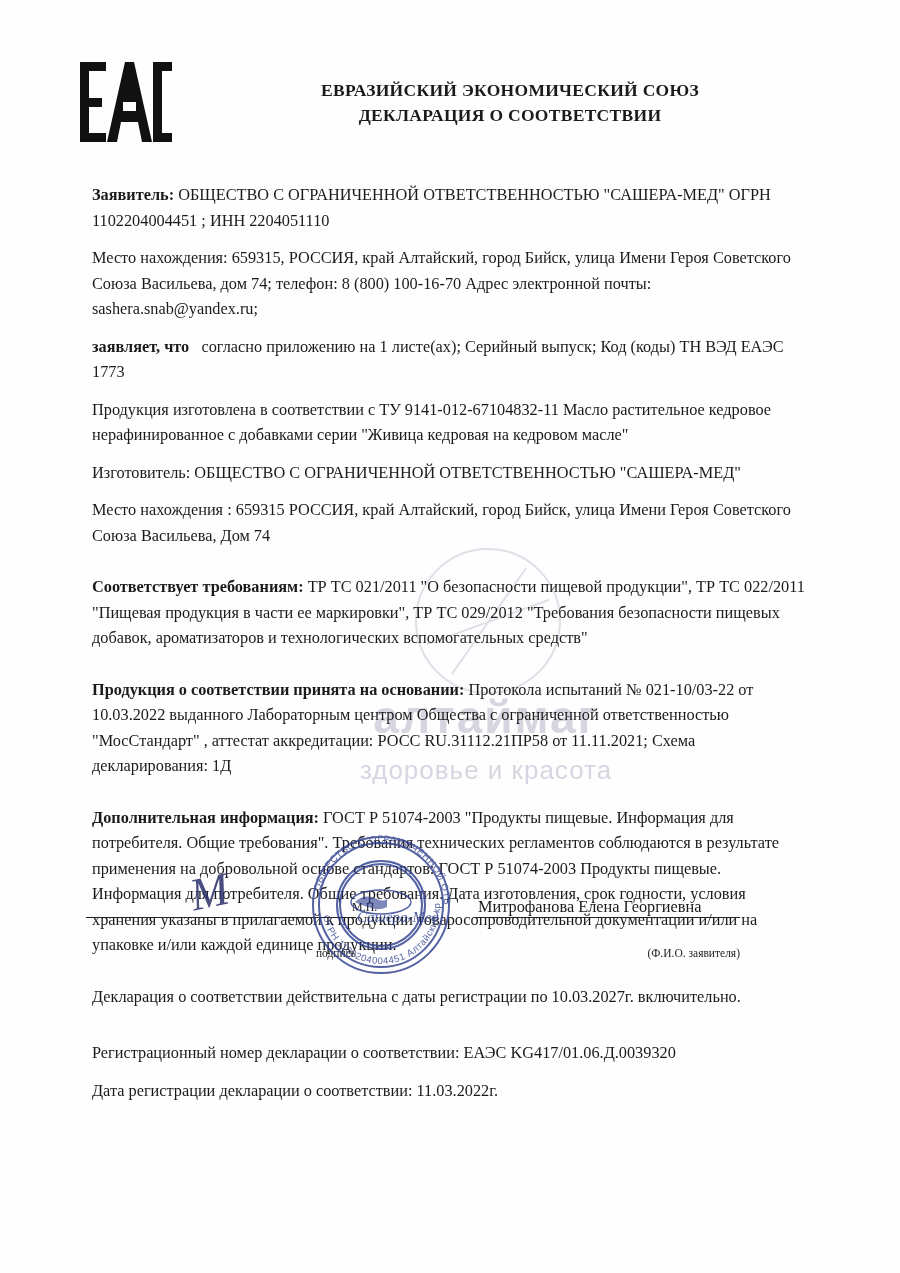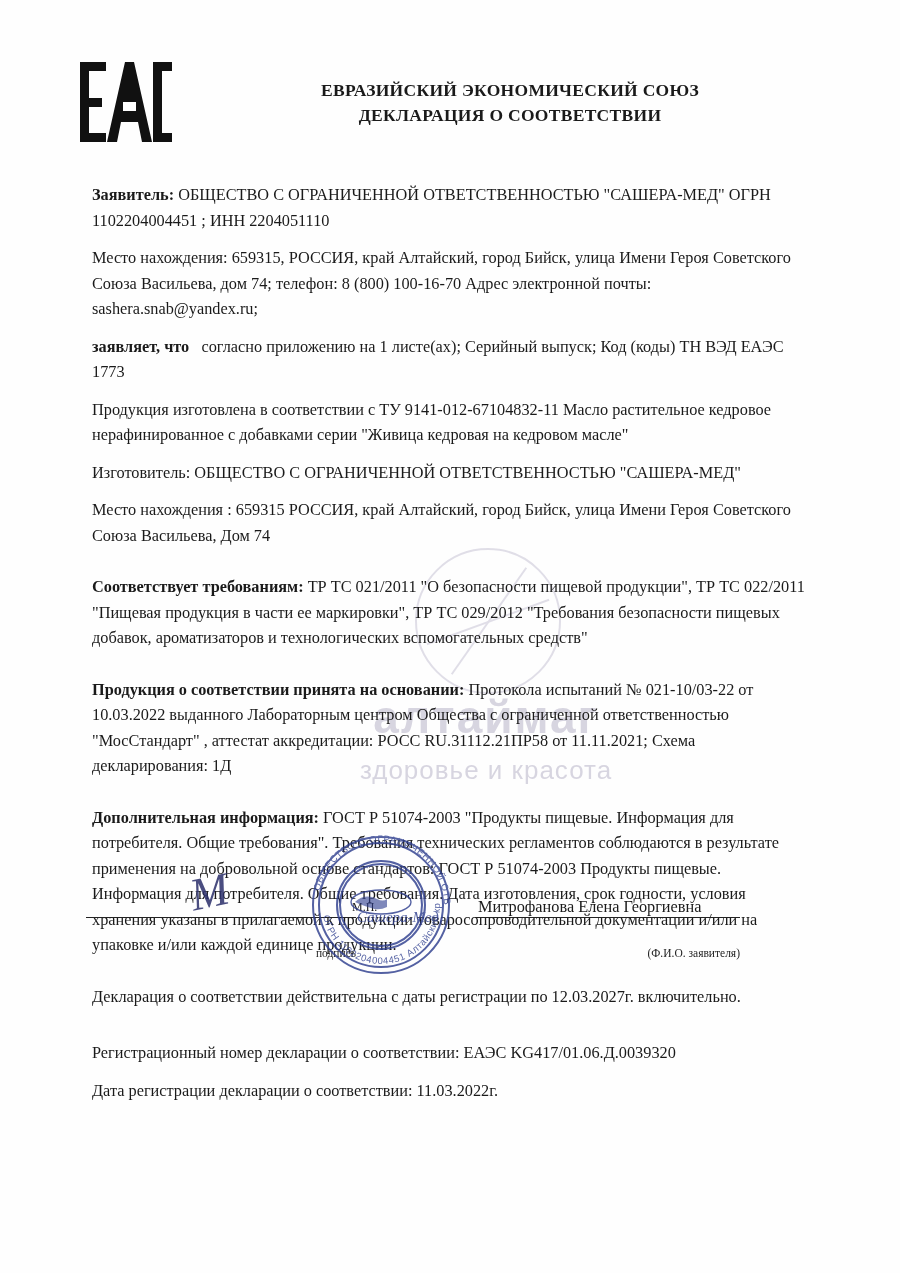--- a/index.html
+++ b/index.html
@@ -269,21 +269,21 @@
 
     <div class="gap"></div>
 
     <p class="blk">
       <span class="b">Дополнительная информация:</span>
       <span>ГОСТ Р 51074-2003 "Продукты пищевые. Информация для потребителя. Общие требования". Требования технических регламентов соблюдаются в результате применения на добровольной основе стандартов: ГОСТ Р 51074-2003 Продукты пищевые. Информация для потребителя. Общие требования. Дата изготовления, срок годности, условия хранения указаны в прилагаемой к продукции товаросопроводительной документации и/или на упаковке и/или каждой единице продукции.</span>
     </p>
 
     <div class="gap"></div>
 
-    <p class="blk">Декларация о соответствии действительна с даты регистрации по 12.03.2027г. включительно.</p>
+    <p class="blk">Декларация о соответствии действительна с даты регистрации по 10.03.2027г. включительно.</p>
   </div>
 
   <div class="stamp">
     <svg width="170" height="170" viewBox="0 0 170 170" xmlns="http://www.w3.org/2000/svg">
       <defs>
         <path id="arcTop" d="M 22,85 A 63,63 0 0 1 148,85"></path>
         <path id="arcBottom" d="M 26,85 A 59,59 0 0 0 144,85"></path>
         <path id="arcTop2" d="M 32,85 A 53,53 0 0 1 138,85"></path>
       </defs>
       <g fill="none" stroke="#2f3f8f" stroke-width="2">

